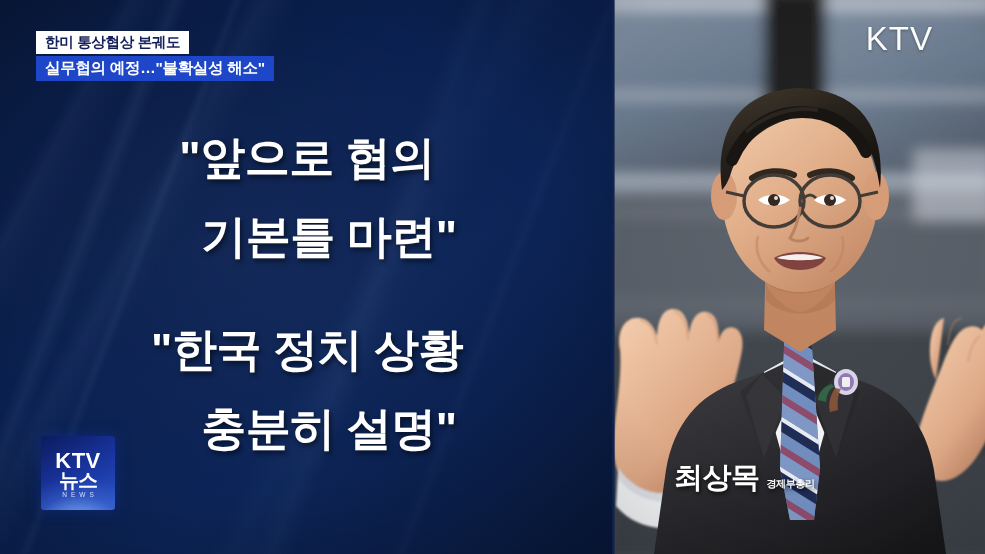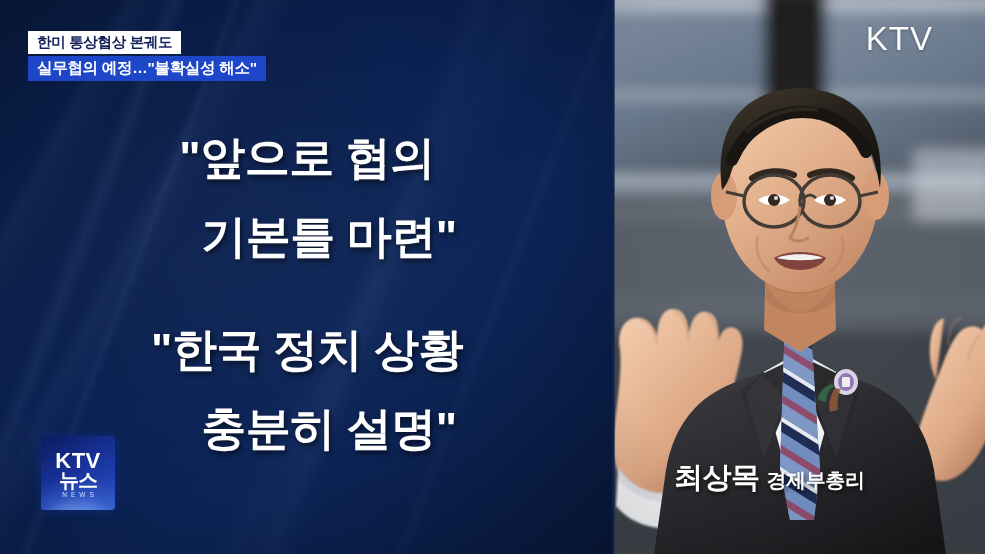--- a/index.html
+++ b/index.html
@@ -58,21 +58,21 @@
   #left-panel .vignette {
     position: absolute;
     inset: 0;
     background: radial-gradient(ellipse 90% 80% at 40% 45%, rgba(255,255,255,0.035) 0%, rgba(0,0,0,0.0) 55%, rgba(0,0,0,0.30) 100%);
     pointer-events: none;
   }
 
   
   #headline-banner {
     position: absolute;
-    left: 28px;
+    left: 36px;
     top: 31px;
     z-index: 12;
     text-align: right;
   }
   .headline-line {
     display: block;
     white-space: nowrap;
     font-weight: bold;
     letter-spacing: -0.3px;
   }
@@ -203,21 +203,21 @@
     text-shadow: 1px 2px 4px rgba(0,0,0,0.75);
   }
   #name-caption .person-name {
     color: #ffffff;
     font-size: 29px;
     font-weight: bold;
     letter-spacing: -0.5px;
   }
   #name-caption .person-title {
     color: #ffffff;
-    font-size: 20px;
+    font-size: 10px;
     font-weight: bold;
     letter-spacing: -0.4px;
     margin-left: 7px;
   }
 
   
   #panel-seam {
     position: absolute;
     left: 612px; top: 0;
     width: 3px; height: 554px;

